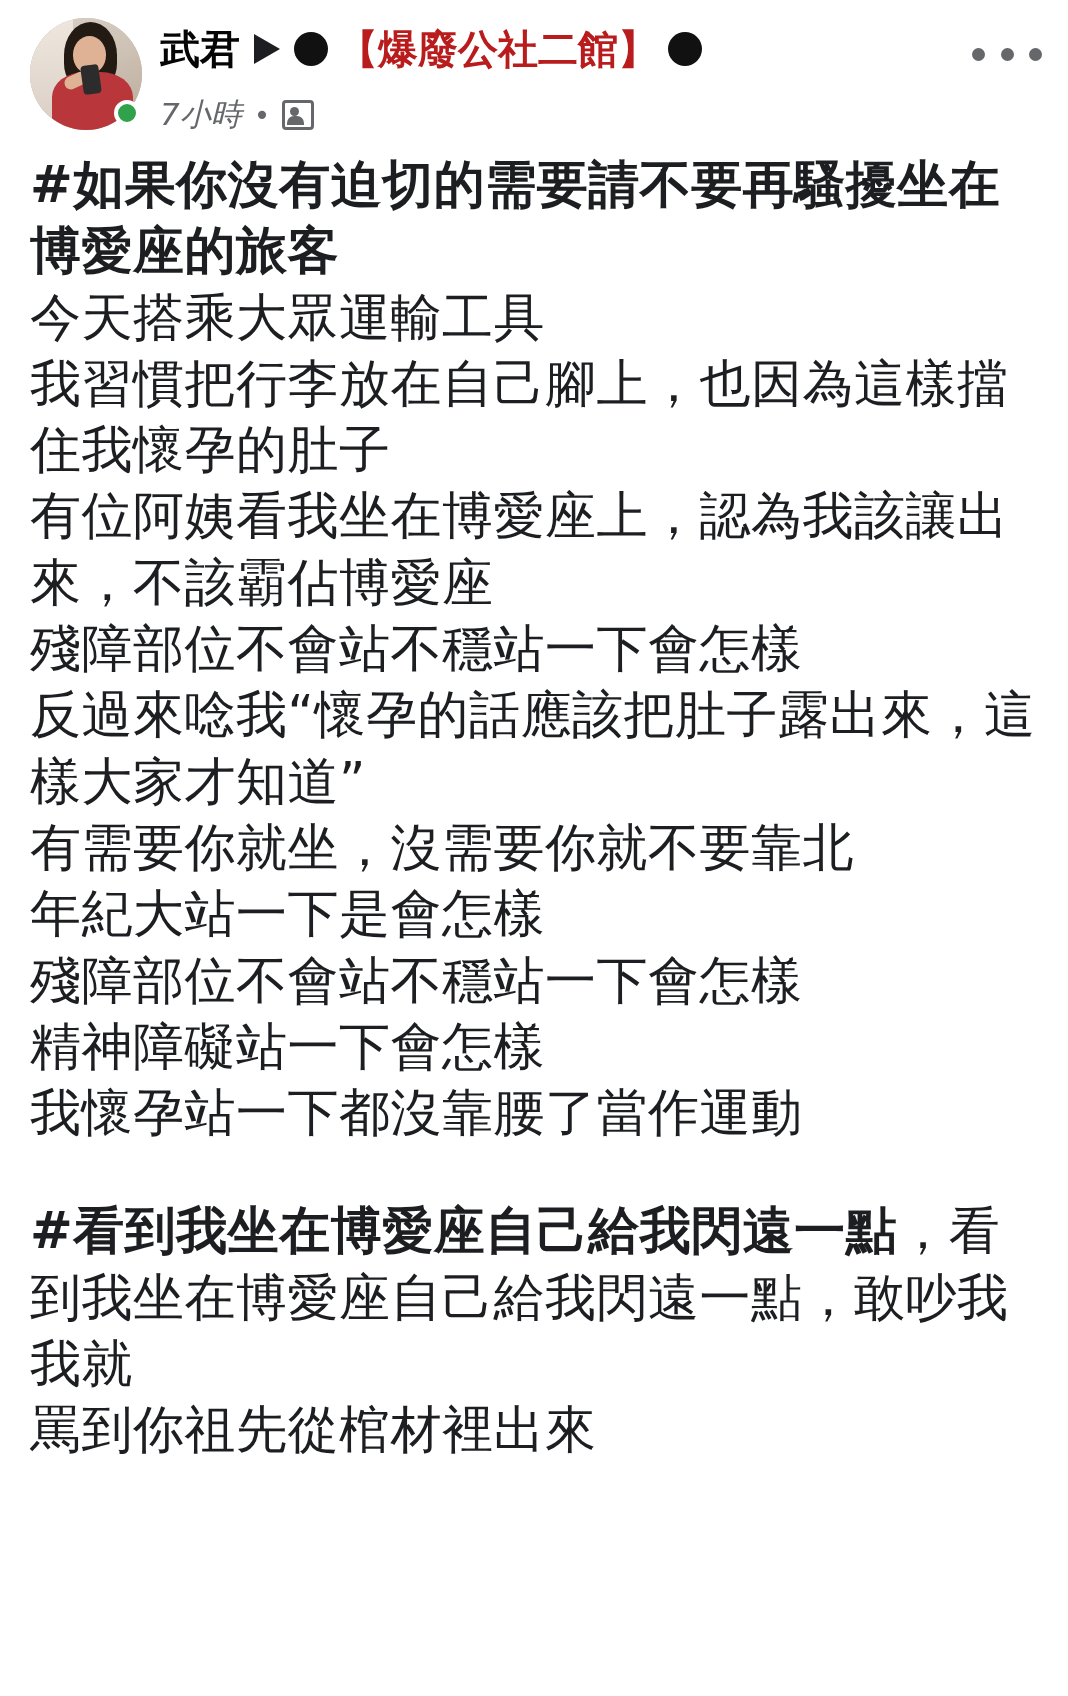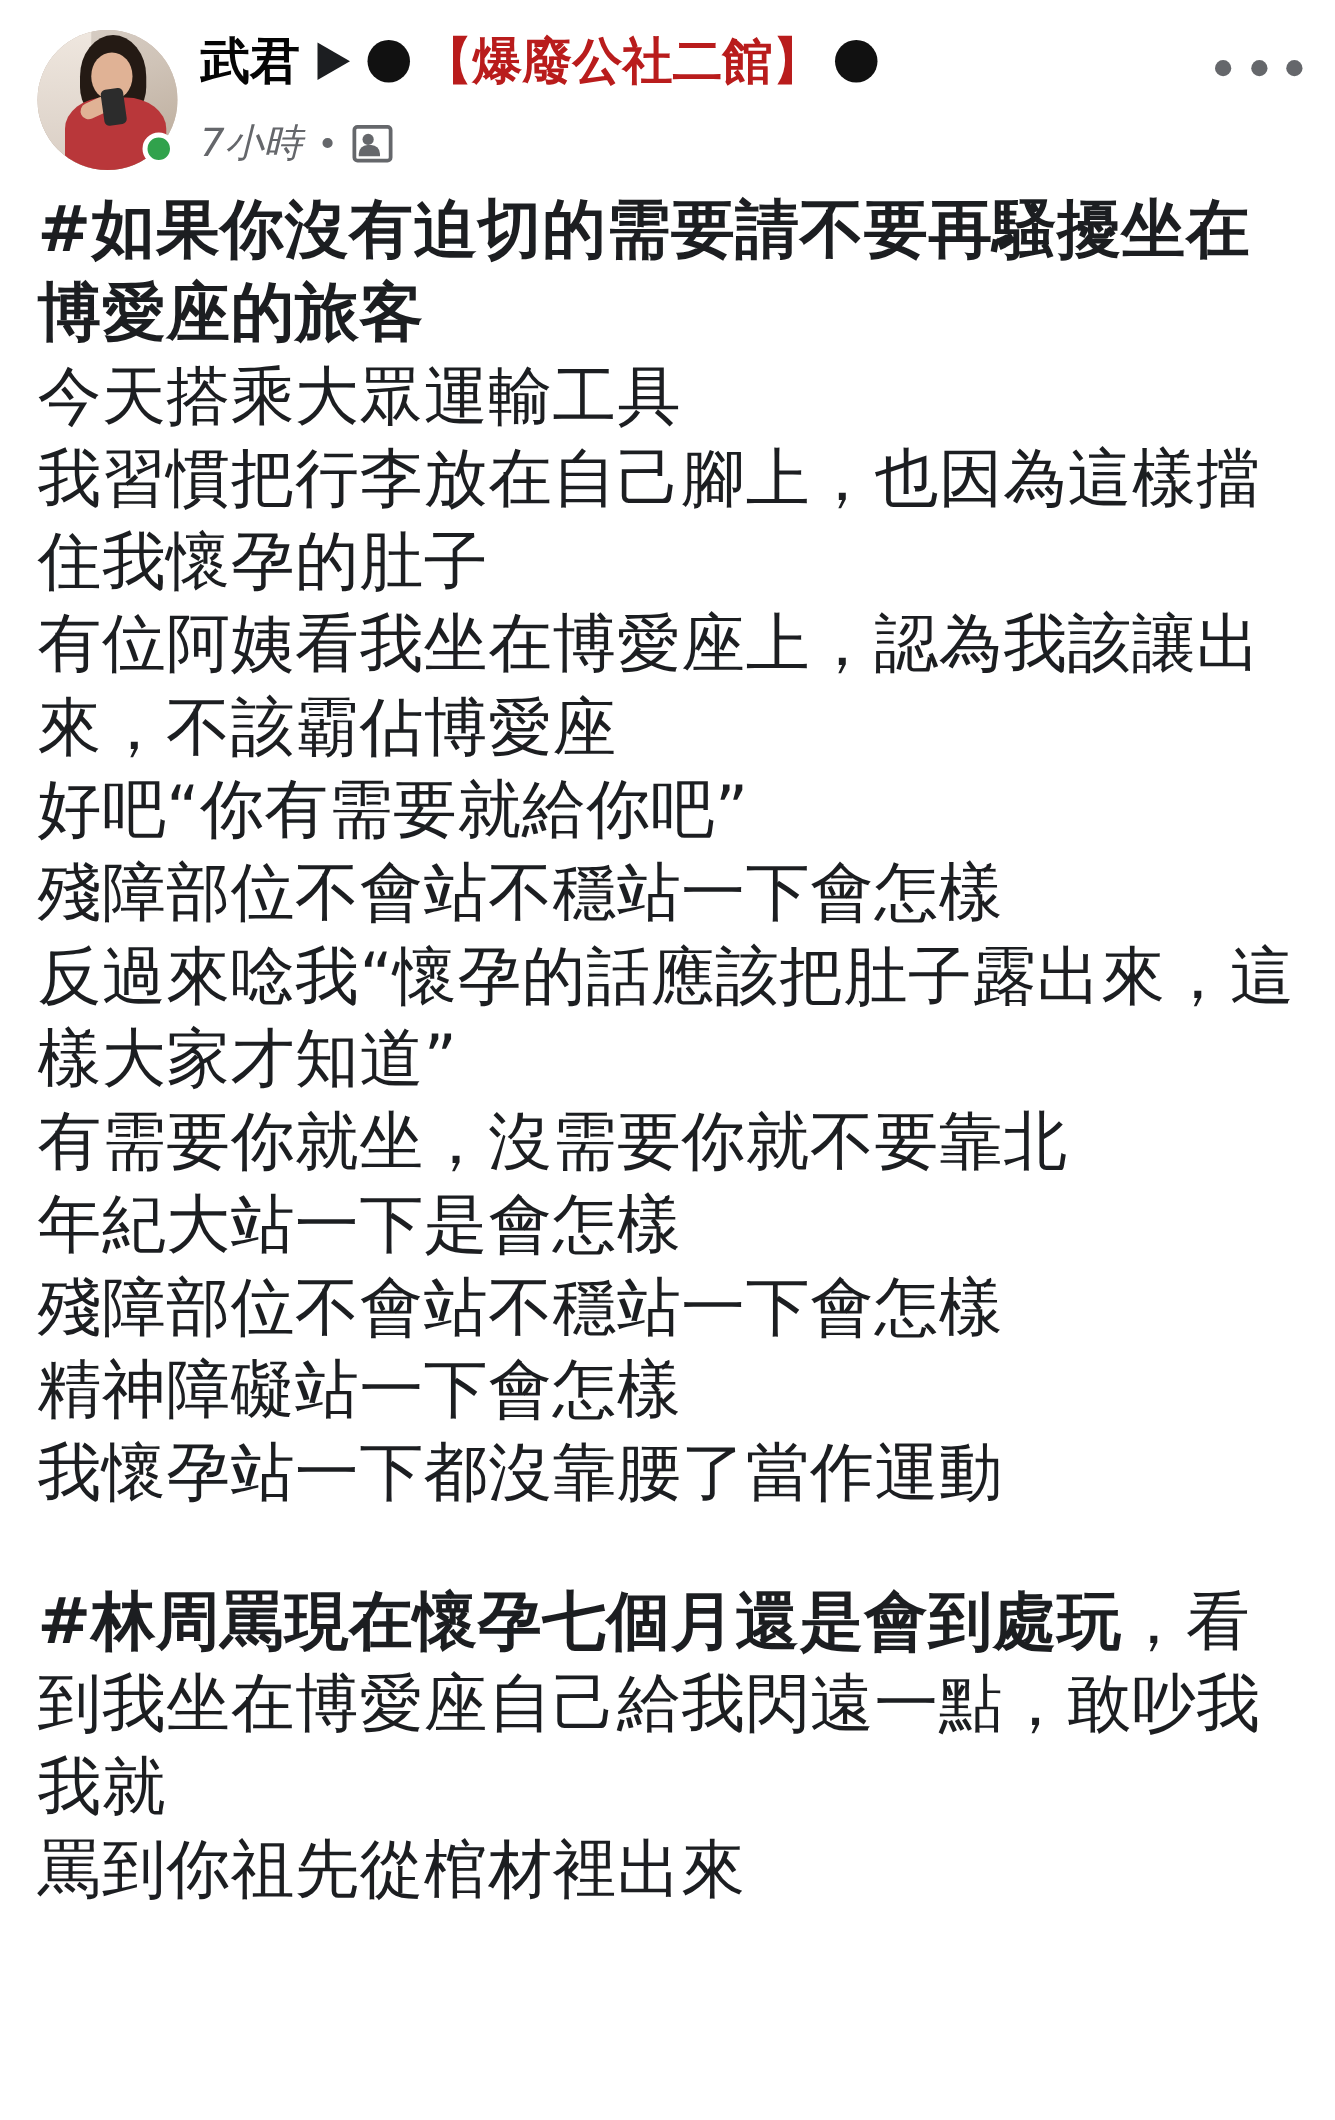--- a/index.html
+++ b/index.html
@@ -18,21 +18,21 @@
   .post {
     width: 1068px;
     height: 1696px;
     background: #fff;
     position: relative;
     padding: 0;
   }
   
   .post-header {
     display: flex;
-    align-items: flex-end;
+    align-items: flex-start;
     padding: 18px 17px 6px 30px;
     position: relative;
     min-height: 140px;
   }
   .avatar-wrap {
     width: 112px;
     height: 112px;
     flex: 0 0 112px;
     position: relative;
     margin-right: 18px;
@@ -239,26 +239,25 @@
       <span></span>
       <span></span>
     </div>
   </div>
 
   <div class="post-body">
     <p class="hashline">#如果你沒有迫切的需要請不要再騷擾坐在博愛座的旅客</p>
     <p>今天搭乘大眾運輸工具</p>
     <p>我習慣把行李放在自己腳上，也因為這樣擋住我懷孕的肚子</p>
     <p>有位阿姨看我坐在博愛座上，認為我該讓出來，不該霸佔博愛座</p>
-    <p>好吧“你有需要就給你吧”</p>
     <p>殘障部位不會站不穩站一下會怎樣</p>
     <p>反過來唸我“懷孕的話應該把肚子露出來，這樣大家才知道”</p>
     <p>有需要你就坐，沒需要你就不要靠北</p>
     <p>年紀大站一下是會怎樣</p>
     <p>殘障部位不會站不穩站一下會怎樣</p>
     <p>精神障礙站一下會怎樣</p>
     <p>我懷孕站一下都沒靠腰了當作運動</p>
     <div class="spacer-line"></div>
-    <p><span class="hashline">#林周罵現在懷孕七個月還是會到處玩</span><span>，看到我坐在博愛座自己給我閃遠一點，敢吵我我就</span></p>
+    <p><span class="hashline">#看到我坐在博愛座自己給我閃遠一點</span><span>，看到我坐在博愛座自己給我閃遠一點，敢吵我我就</span></p>
     <p>罵到你祖先從棺材裡出來</p>
   </div>
 
 </div>
 
 </body></html>

